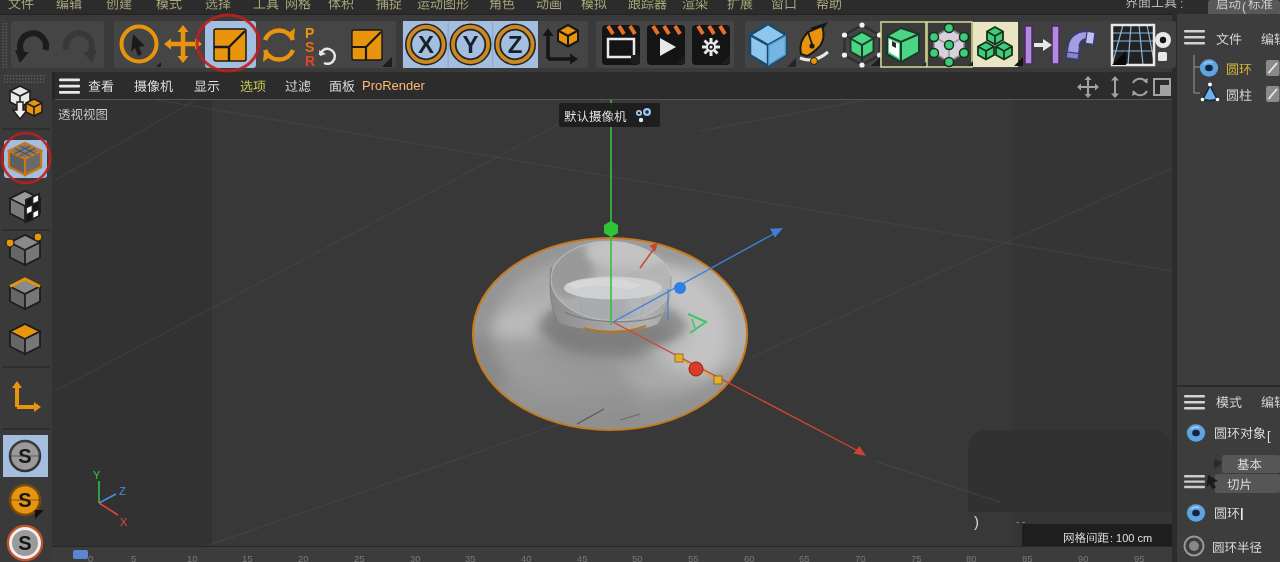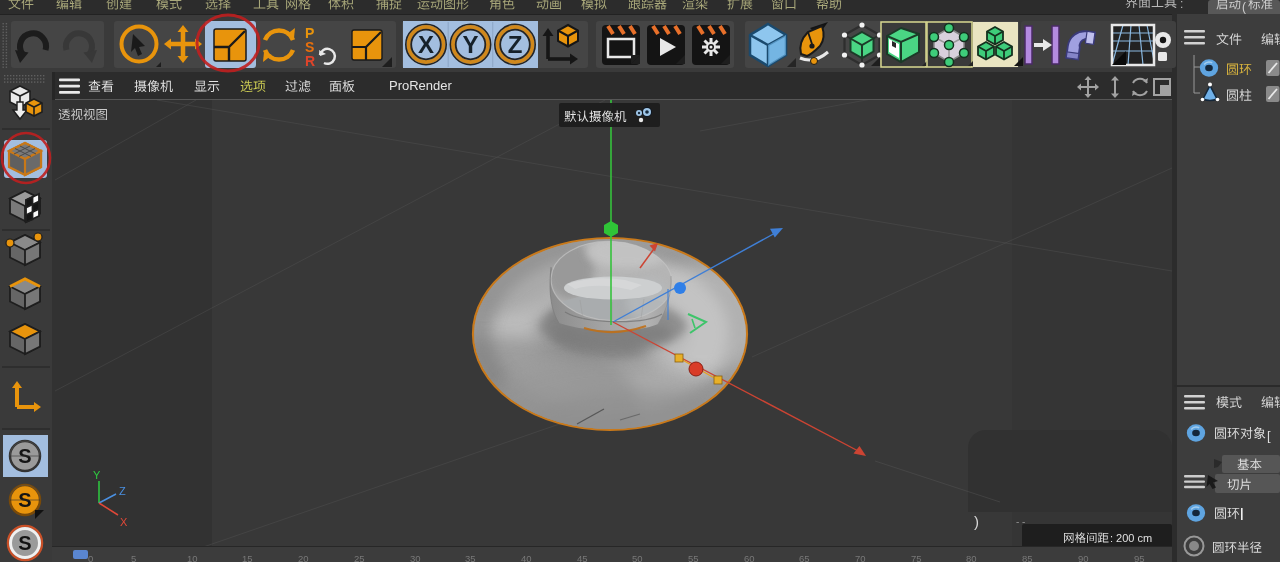--- a/index.html
+++ b/index.html
@@ -4,21 +4,21 @@
 body{width:1280px;height:562px;position:relative;overflow:hidden;background:#2d2d2d;font-family:"Liberation Sans",sans-serif}
 .abs{position:absolute}
 .tnum{position:absolute;top:553px;font-size:9.5px;color:#787878;font-family:"Liberation Sans",sans-serif}
 </style></head><body>
 <div class="abs" style="left:0;top:0;width:1280px;height:14px;background:#2c2c2c"></div>
 <div class="abs" style="left:1208px;top:0;width:72px;height:14px;background:#585858;border-radius:3px 3px 0 0"></div>
 <div class="abs" style="left:0;top:14px;width:1280px;height:58px;background:#3a3a3a;border-top:1px solid #222"></div>
 <div class="abs" style="left:0;top:72px;width:52px;height:490px;background:#3a3a3a"></div>
 <div class="abs" style="left:52px;top:72px;width:3px;height:490px;background:#262626"></div>
 <div class="abs" style="left:55px;top:72px;width:1117px;height:28px;background:#2c2c2c;border-bottom:1px solid #565656"></div>
-<div class="abs" style="left:110px;top:78px;width:900px;height:18px;color:#e5e5e5;font-size:13px"><span style="margin-left:279px">ProRender</span></div>
+<div class="abs" style="left:83px;top:78px;width:900px;height:18px;color:#fdba74;font-size:13px"><span style="margin-left:279px">ProRender</span></div>
 <div class="abs" style="left:52px;top:100px;width:1120px;height:446px;background:#383838;overflow:hidden">
   <div class="abs" style="left:0;top:0;width:160px;height:446px;background:#323232"></div>
   <div class="abs" style="left:960px;top:0;width:160px;height:446px;background:#353535"></div>
   <div class="abs" style="left:916px;top:330px;width:204px;height:82px;background:#313131;border-radius:18px 18px 0 0"></div>
   <svg class="abs" style="left:-52px;top:-100px" width="1280" height="562" viewBox="0 0 1280 562">
       <line x1="157" y1="100" x2="1172" y2="271" stroke="#575757" stroke-width="1" opacity="0.38"></line>
       <line x1="196" y1="100" x2="55" y2="180" stroke="#575757" stroke-width="1" opacity="0.38"></line>
       <line x1="605" y1="100" x2="55" y2="391" stroke="#575757" stroke-width="1" opacity="0.38"></line>
       <line x1="160" y1="562" x2="600" y2="410" stroke="#575757" stroke-width="1" opacity="0.38"></line>
       <line x1="752" y1="357" x2="1172" y2="168" stroke="#575757" stroke-width="1" opacity="0.38"></line>
@@ -147,21 +147,21 @@
 <div class="tnum" style="left:855px">70</div>
 <div class="tnum" style="left:911px">75</div>
 <div class="tnum" style="left:966px">80</div>
 <div class="tnum" style="left:1022px">85</div>
 <div class="tnum" style="left:1078px">90</div>
 <div class="tnum" style="left:1134px">95</div>
 <div class="abs" style="left:1172px;top:14px;width:108px;height:548px;background:#3d3d3d;border-left:5px solid #2c2c2c"></div>
 <div class="abs" style="left:1174px;top:385px;width:106px;height:2px;background:#2a2a2a"></div>
 <div class="abs" style="left:1222px;top:455px;width:58px;height:18px;background:#565656;border-radius:2px"></div>
 <div class="abs" style="left:1215px;top:474px;width:65px;height:19px;background:#565656;border-radius:2px"></div>
-<div class="abs" style="left:1110px;top:532px;width:60px;height:14px;color:#e0e0e0;font-size:11px">: 200 cm</div>
+<div class="abs" style="left:1110px;top:532px;width:60px;height:14px;color:#e0e0e0;font-size:11px">: 100 cm</div>
 <div class="abs" style="left:1267px;top:428px;width:8px;height:15px;color:#ddd;font-size:13px">[</div>
 <svg class="abs" style="left:0;top:0" width="1280" height="562" viewBox="0 0 1280 562">
 <defs>
       <path id="g0" d="M423 823C453 774 485 707 497 666L580 693C566 734 531 799 501 847ZM50 664V590H206C265 438 344 307 447 200C337 108 202 40 36 -7C51 -25 75 -60 83 -78C250 -24 389 48 502 146C615 46 751 -28 915 -73C928 -52 950 -20 967 -4C807 36 671 107 560 201C661 304 738 432 796 590H954V664ZM504 253C410 348 336 462 284 590H711C661 455 592 344 504 253Z"></path>
       <path id="g1" d="M317 341V268H604V-80H679V268H953V341H679V562H909V635H679V828H604V635H470C483 680 494 728 504 775L432 790C409 659 367 530 309 447C327 438 359 420 373 409C400 451 425 504 446 562H604V341ZM268 836C214 685 126 535 32 437C45 420 67 381 75 363C107 397 137 437 167 480V-78H239V597C277 667 311 741 339 815Z"></path>
       <path id="g2" d="M40 54 58 -15C140 18 245 61 346 103L332 163C223 121 114 79 40 54ZM61 423C75 430 98 435 205 450C167 386 132 335 116 316C87 278 66 252 45 248C53 230 64 196 68 182C87 194 118 204 339 255C336 271 333 298 334 317L167 282C238 374 307 486 364 597L303 632C286 593 265 554 245 517L133 505C190 593 246 706 287 815L215 840C179 719 112 587 91 554C71 520 55 496 38 491C46 473 57 438 61 423ZM624 350V202H541V350ZM675 350H746V202H675ZM481 412V-72H541V143H624V-47H675V143H746V-46H797V143H871V-7C871 -14 868 -16 861 -17C854 -17 836 -17 814 -16C822 -32 829 -56 831 -73C867 -73 890 -71 908 -62C926 -52 930 -35 930 -8V413L871 412ZM797 350H871V202H797ZM605 826C621 798 637 762 648 732H414V515C414 361 405 139 314 -21C329 -28 360 -50 372 -63C465 99 482 335 483 498H920V732H729C717 765 697 811 675 846ZM483 668H850V561H483Z"></path>
       <path id="g3" d="M551 751H819V650H551ZM482 808V594H892V808ZM81 332C89 340 119 346 153 346H244V202L40 167L56 94L244 132V-76H313V146L427 169L423 234L313 214V346H405V414H313V568H244V414H148C176 483 204 565 228 650H412V722H247C255 756 263 791 269 825L196 840C191 801 183 761 174 722H47V650H157C136 570 115 504 105 479C88 435 75 403 58 398C66 380 77 346 81 332ZM815 472V386H560V472ZM400 76 412 8 815 40V-80H885V46L959 52L960 115L885 110V472H953V535H423V472H491V82ZM815 329V242H560V329ZM815 185V105L560 86V185Z"></path>
       <path id="g4" d="M838 824V20C838 1 831 -5 812 -6C792 -6 729 -7 659 -5C670 -25 682 -57 686 -76C779 -77 834 -75 867 -64C899 -51 913 -30 913 20V824ZM643 724V168H715V724ZM142 474V45C142 -44 172 -65 269 -65C290 -65 432 -65 455 -65C544 -65 566 -26 576 112C555 117 526 128 509 141C504 22 497 0 450 0C419 0 300 0 275 0C224 0 216 7 216 45V407H432C424 286 415 237 403 223C396 214 388 213 374 213C360 213 325 214 288 218C298 199 306 173 307 153C347 150 386 151 406 152C431 155 448 161 463 178C486 203 497 271 506 444C507 454 507 474 507 474ZM313 838C260 709 154 571 27 480C44 468 70 443 82 428C181 504 266 604 330 713C409 627 496 524 540 457L595 507C547 578 446 689 362 774L383 818Z"></path>
       <path id="g5" d="M394 755V695H581V620H330V561H581V483H387V422H581V345H379V288H581V209H337V149H581V49H652V149H937V209H652V288H899V345H652V422H876V561H945V620H876V755H652V840H581V755ZM652 561H809V483H652ZM652 620V695H809V620ZM97 393C97 404 120 417 135 425H258C246 336 226 259 200 193C173 233 151 283 134 343L78 322C102 241 132 177 169 126C134 60 89 8 37 -30C53 -40 81 -66 92 -80C140 -43 183 7 218 70C323 -30 469 -55 653 -55H933C937 -35 951 -2 962 14C911 13 694 13 654 13C485 13 347 35 249 132C290 225 319 342 334 483L292 493L278 492H192C242 567 293 661 338 758L290 789L266 778H64V711H237C197 622 147 540 129 515C109 483 84 458 66 454C76 439 91 408 97 393Z"></path>
       <path id="g6" d="M472 417H820V345H472ZM472 542H820V472H472ZM732 840V757H578V840H507V757H360V693H507V618H578V693H732V618H805V693H945V757H805V840ZM402 599V289H606C602 259 598 232 591 206H340V142H569C531 65 459 12 312 -20C326 -35 345 -63 352 -80C526 -38 607 34 647 140C697 30 790 -45 920 -80C930 -61 950 -33 966 -18C853 6 767 61 719 142H943V206H666C671 232 676 260 679 289H893V599ZM175 840V647H50V577H175V576C148 440 90 281 32 197C45 179 63 146 72 124C110 183 146 274 175 372V-79H247V436C274 383 305 319 318 286L366 340C349 371 273 496 247 535V577H350V647H247V840Z"></path>

